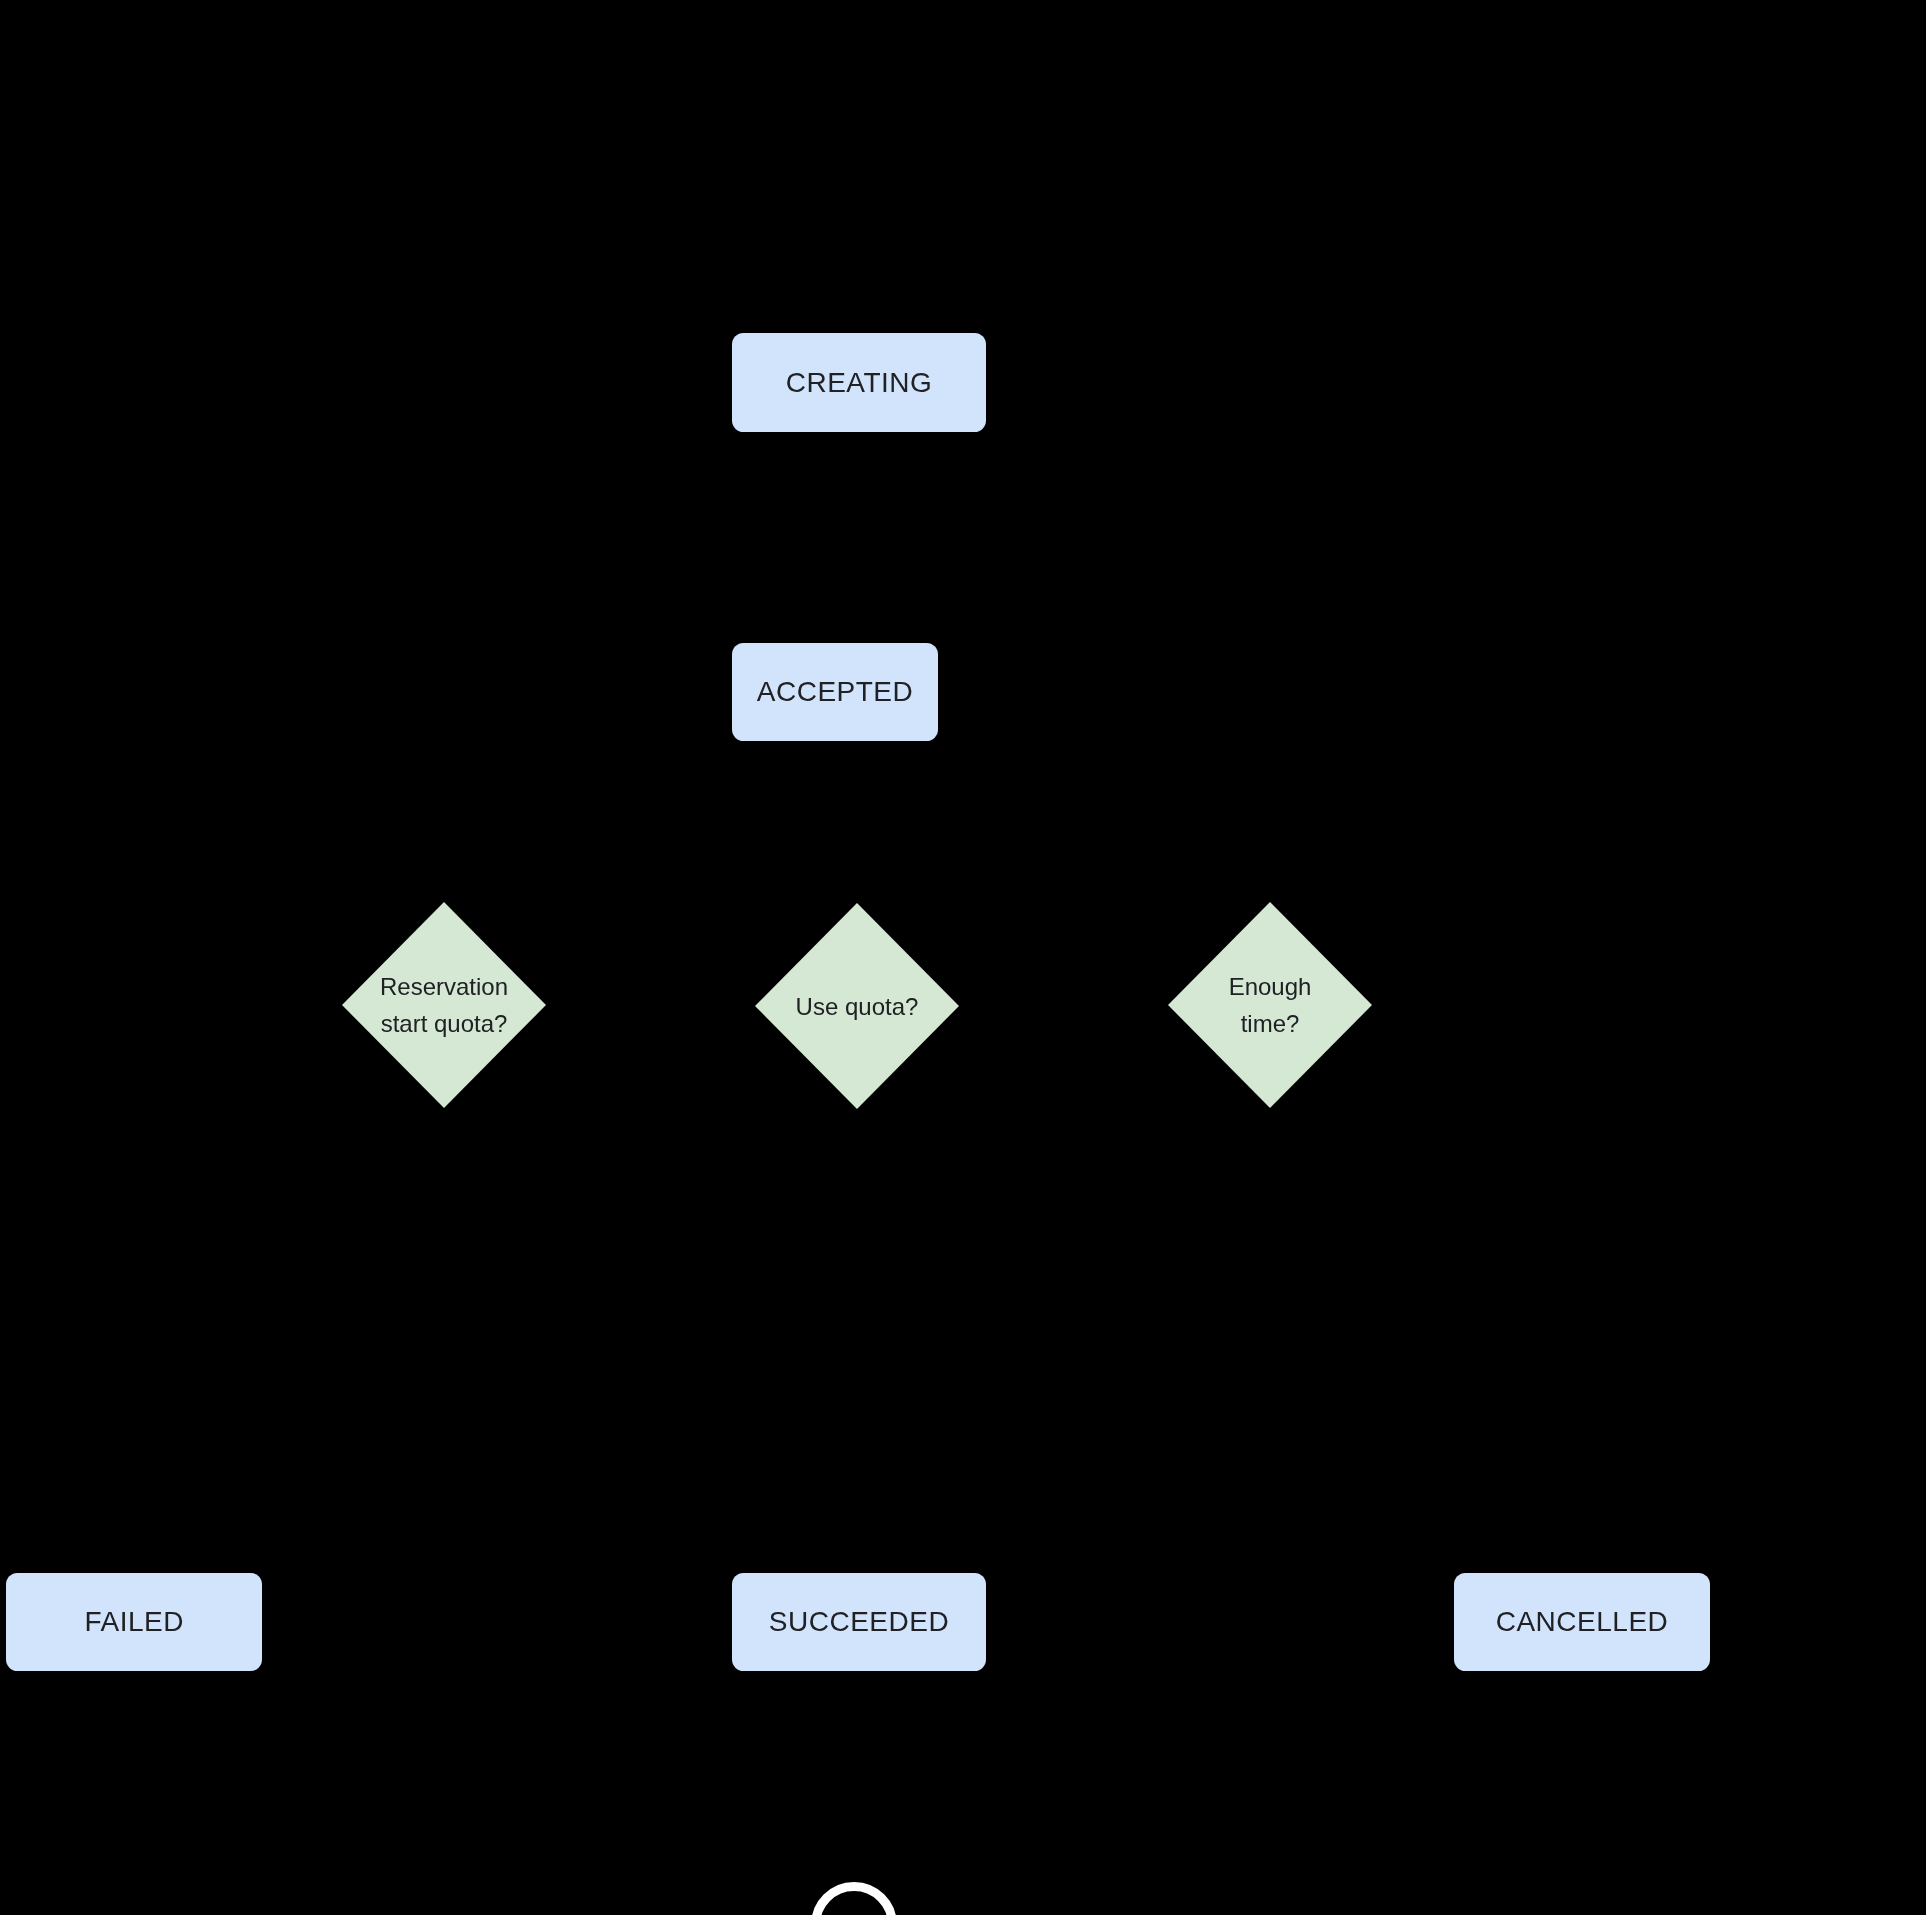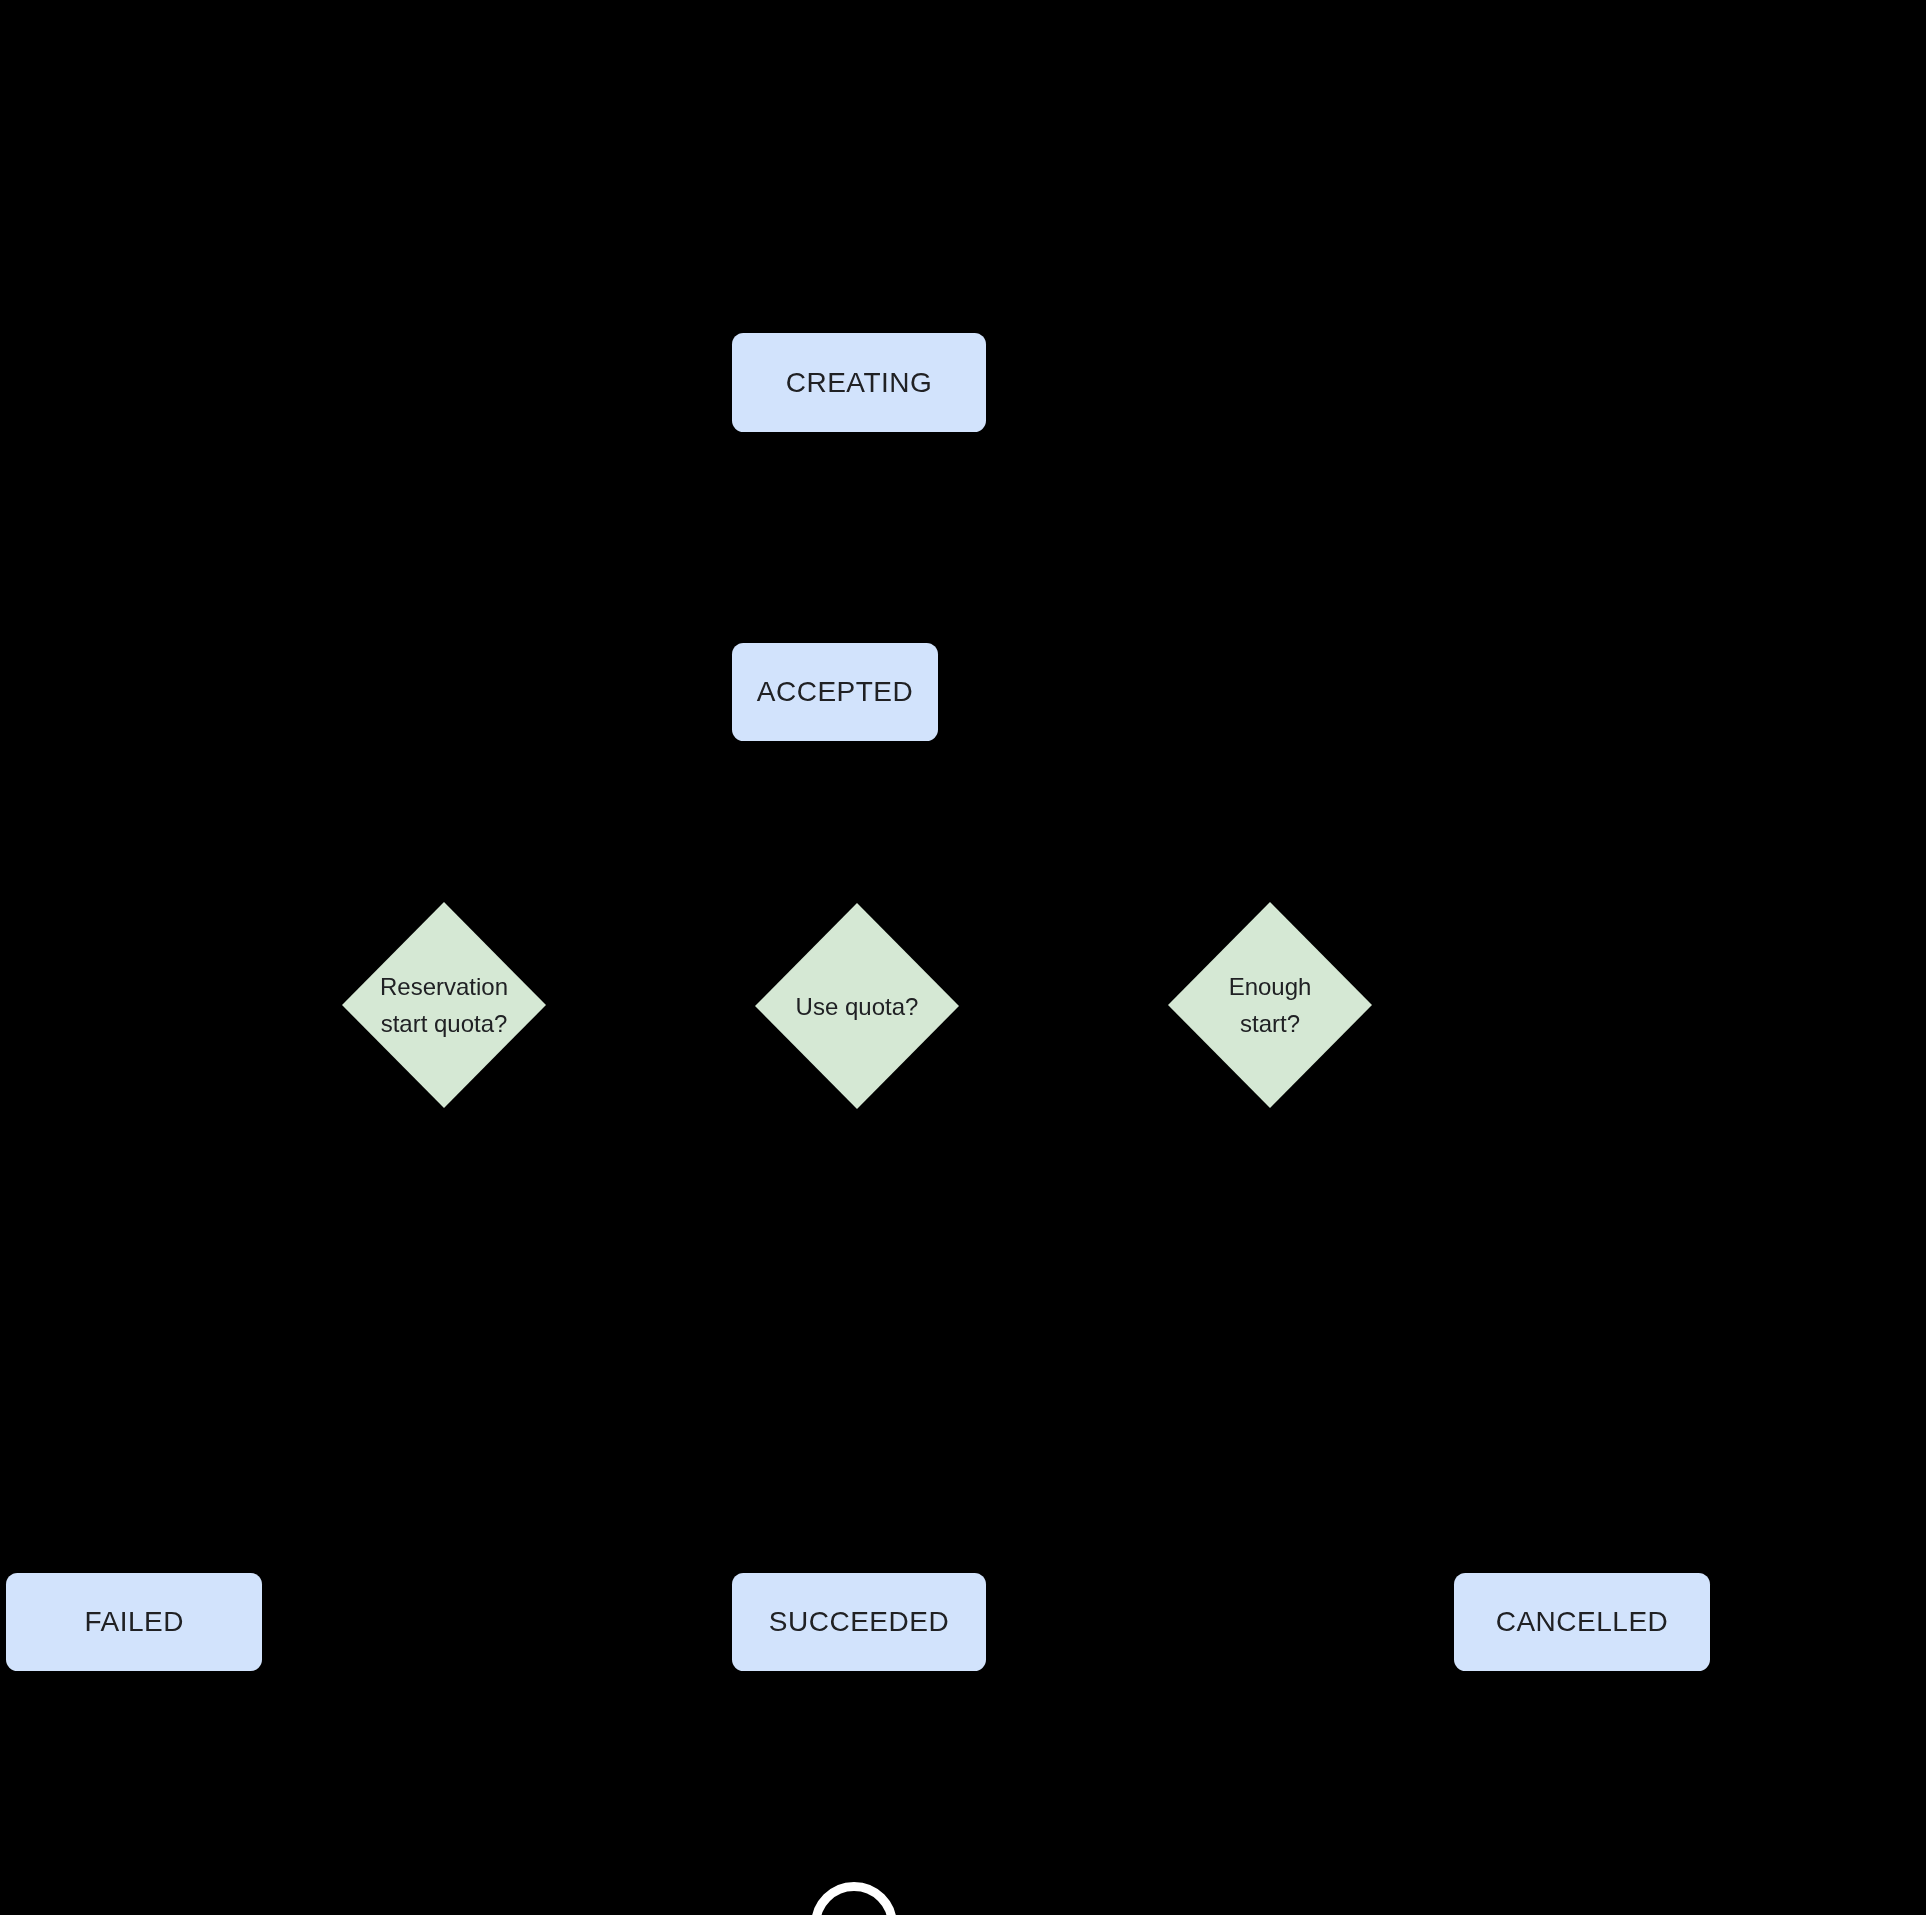--- a/index.html
+++ b/index.html
@@ -93,20 +93,20 @@
     <span class="decision-line">Reservation</span>
     <span class="decision-line">start quota?</span>
   </div>
 
   <div class="decision" style="left:755px; top:847px;">
     <span class="decision-line">Use quota?</span>
   </div>
 
   <div class="decision" style="left:1168px; top:846px;">
     <span class="decision-line">Enough</span>
-    <span class="decision-line">start?</span>
+    <span class="decision-line">time?</span>
   </div>
 
 
   <div class="final-ring"></div>
 
 </div>
 
 
 </body></html>

